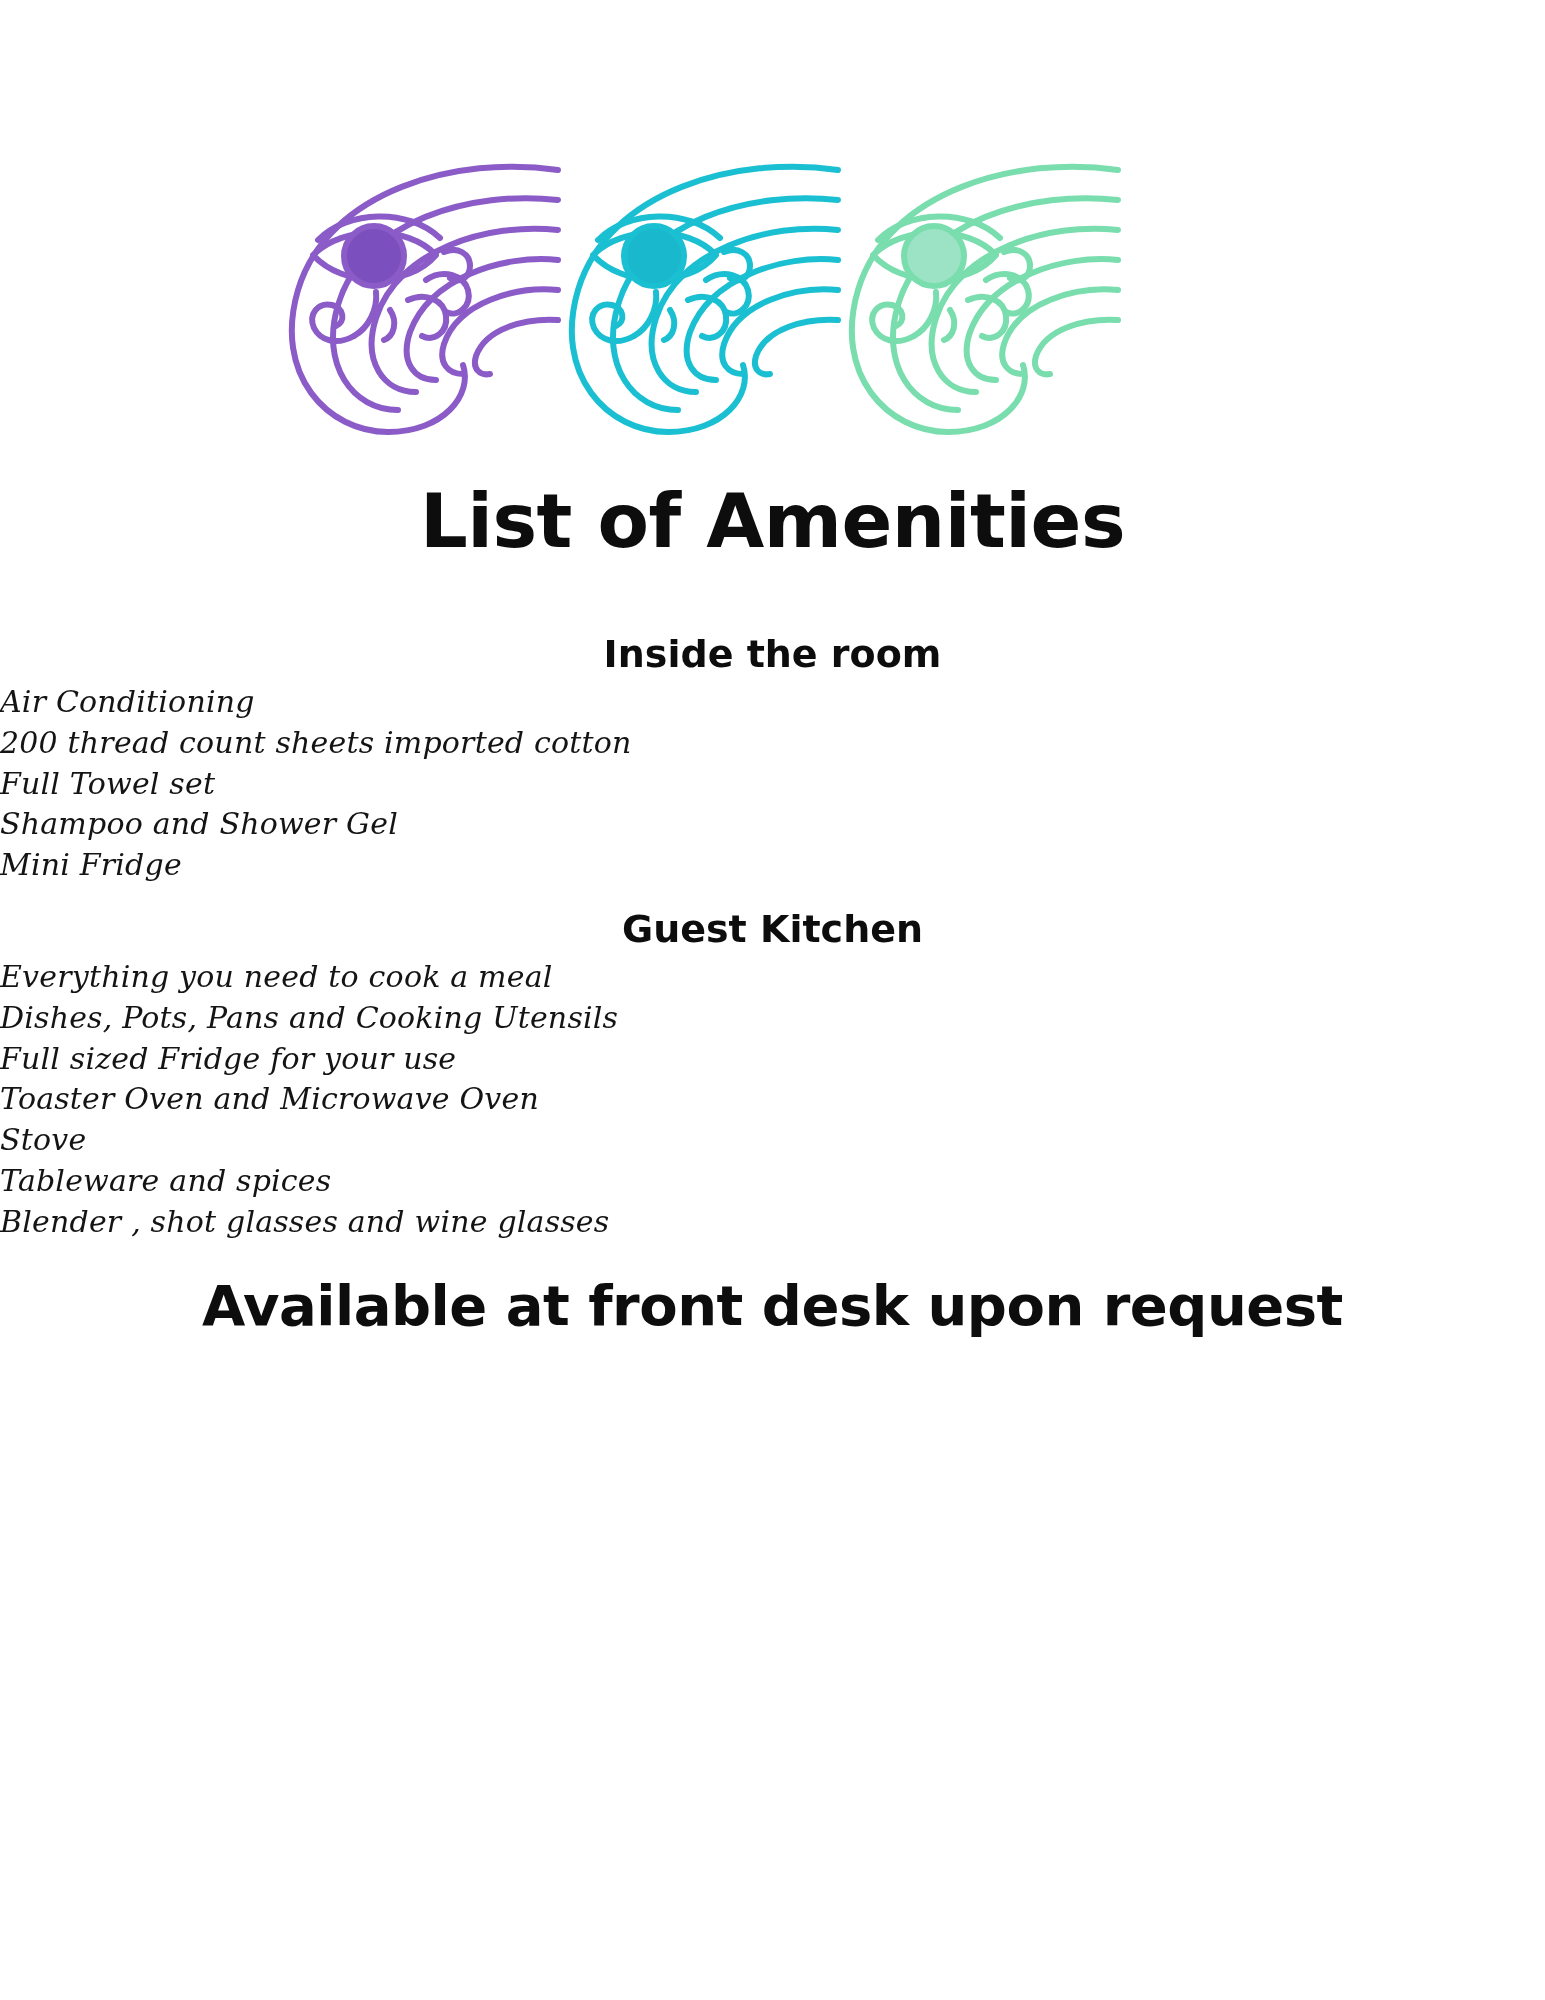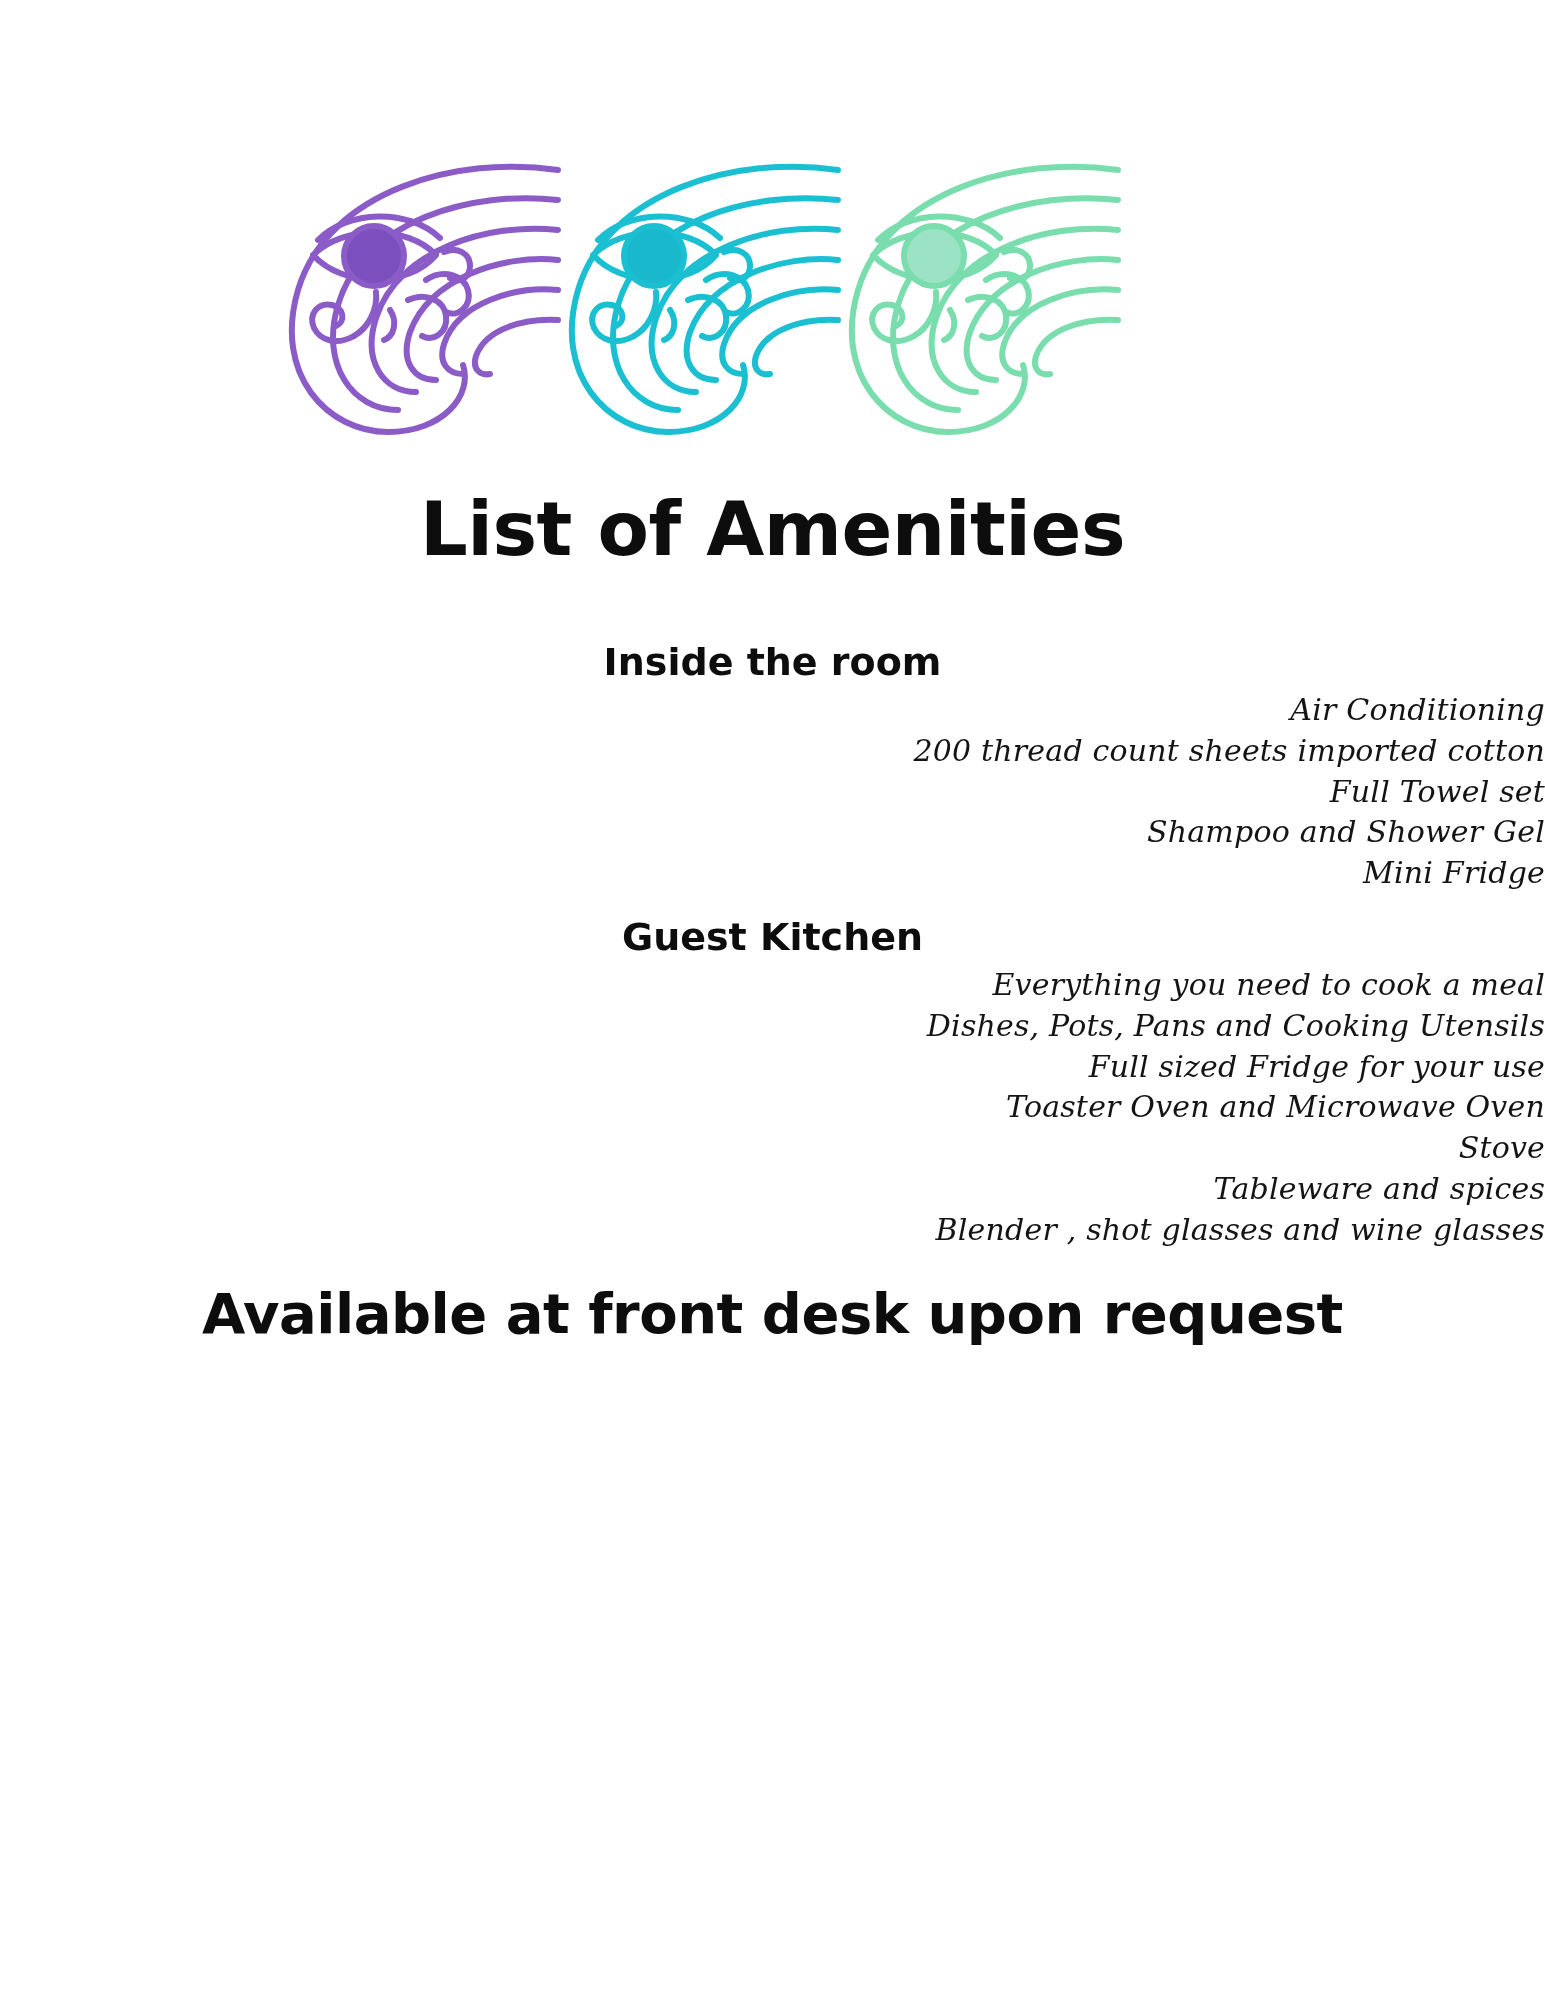--- a/index.html
+++ b/index.html
@@ -35,21 +35,21 @@
     width: 1050px;
     height: 300px;
     display: block;
   }
   .doc-title {
     font-family: "DejaVu Sans", sans-serif;
     font-weight: bold;
     font-size: 75px;
     letter-spacing: -0.5px;
     line-height: 1.05;
-    margin-top: 40px;
+    margin-top: 32px;
     color: #0d0d0d;
     text-align: center;
   }
   .section-heading {
     font-family: "DejaVu Sans", sans-serif;
     font-weight: bold;
     font-size: 38px;
     color: #0d0d0d;
     text-align: center;
     margin-top: 21px;
@@ -73,21 +73,21 @@
   .section {
     width: 100%;
     display: flex;
     flex-direction: column;
     align-items: center;
   }
   .items {
     width: 100%;
     display: flex;
     flex-direction: column;
-    align-items: flex-end;
+    align-items: flex-start;
   }
 </style>
 </head>
 <body>
 
 <div class="page">
 
   <div class="logo-wrap">
     <svg viewBox="0 0 1050 300" xmlns="http://www.w3.org/2000/svg" aria-hidden="true">
       <g fill="none" stroke-width="6" stroke-linecap="round" stroke-linejoin="round">

